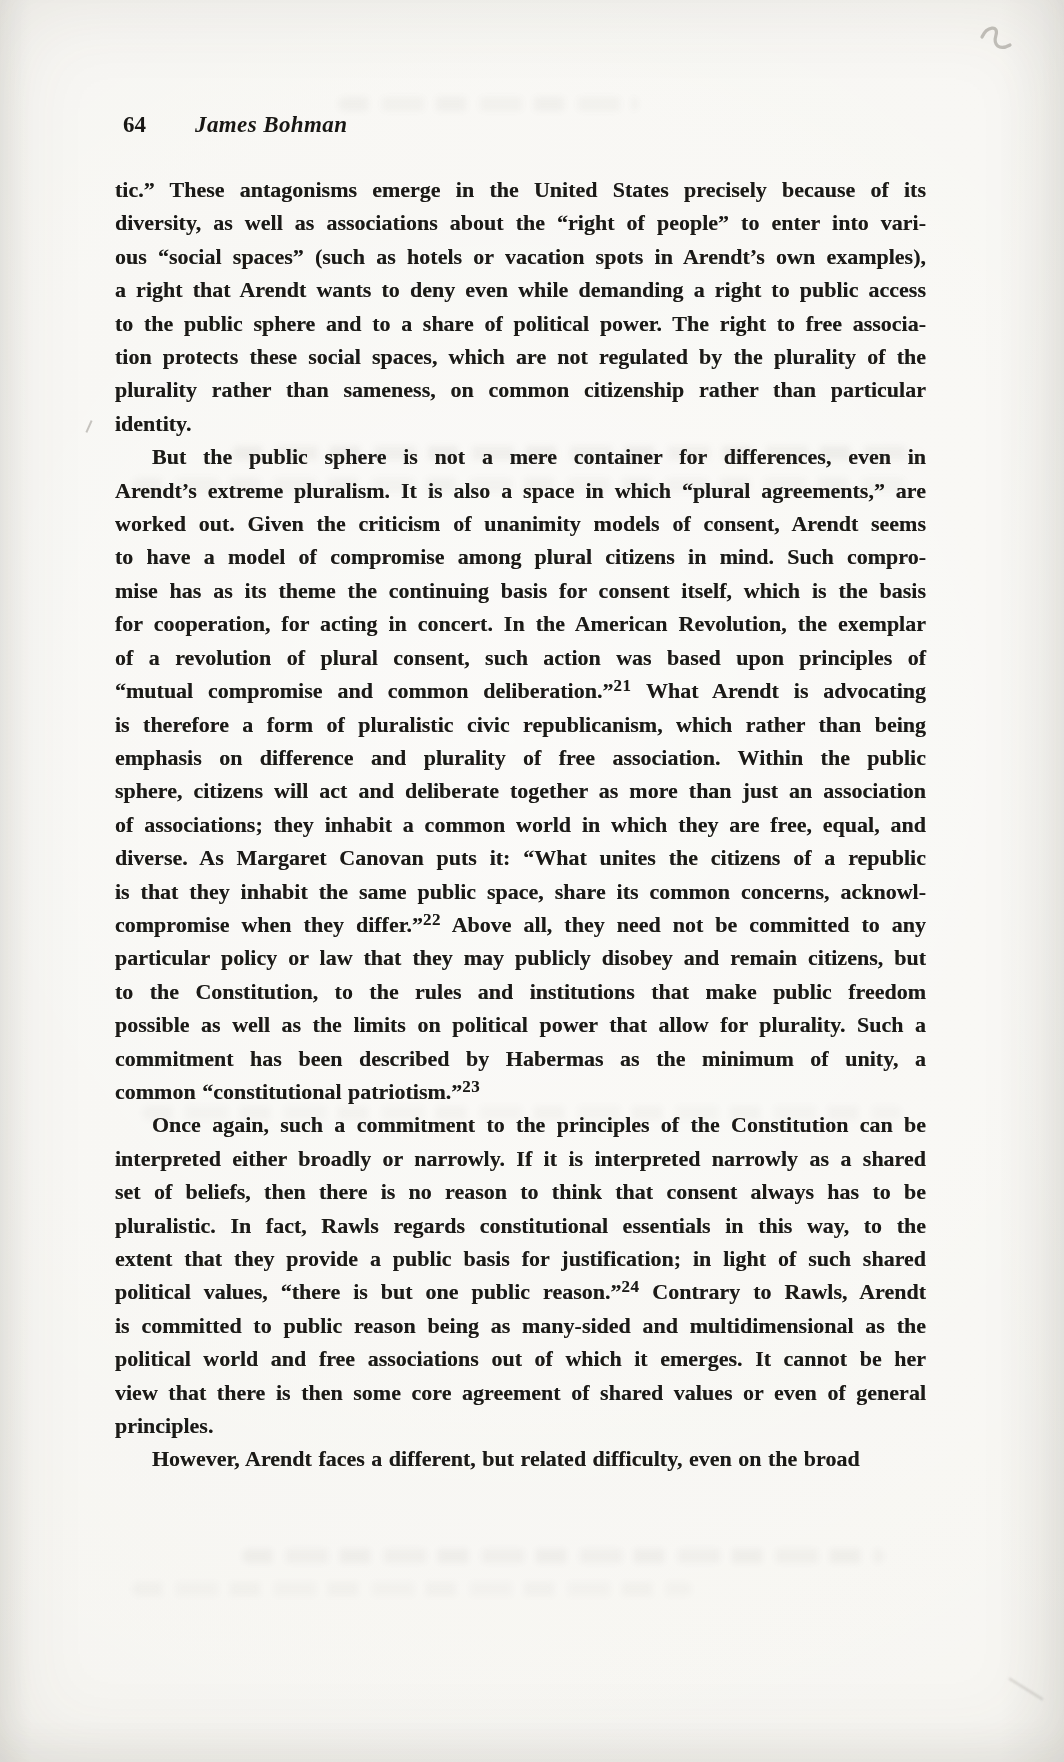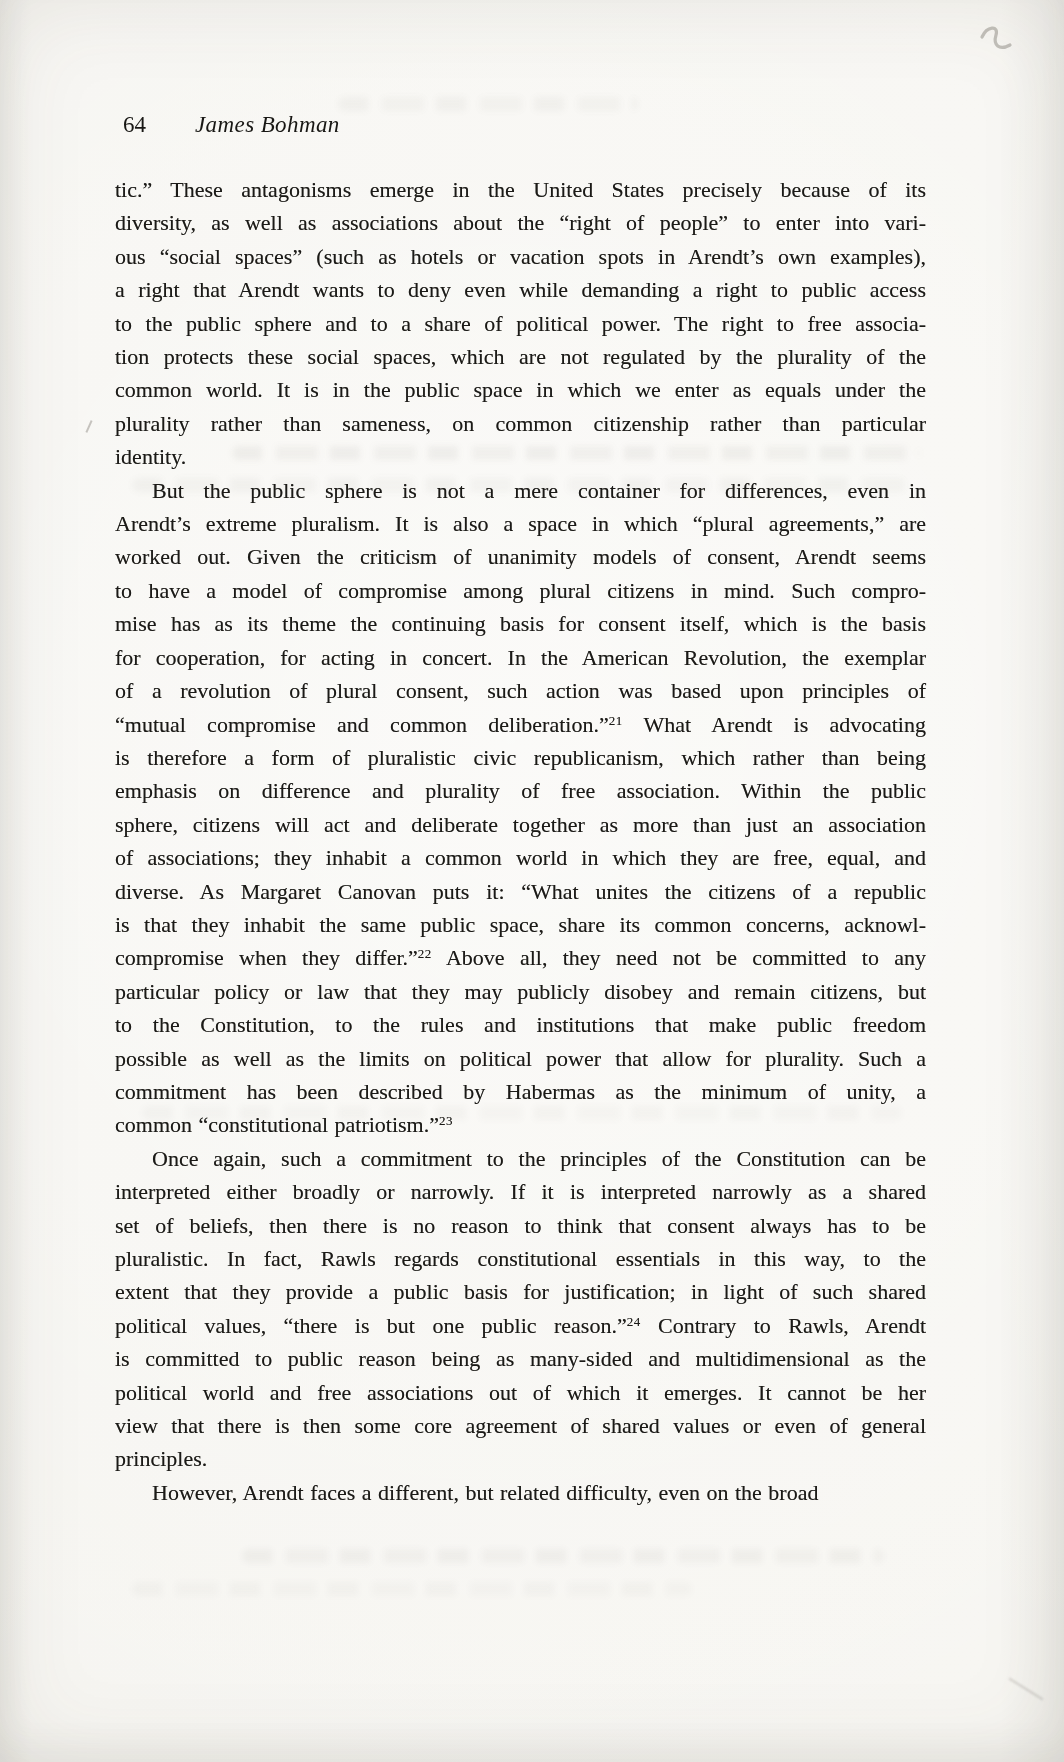--- a/index.html
+++ b/index.html
@@ -12,20 +12,21 @@
     width: 1064px;
     height: 1762px;
     margin: 0 auto;
     background:
       radial-gradient(140% 90% at 48% 42%, rgba(255,255,255,0.50) 0%, rgba(255,255,255,0) 70%),
       linear-gradient(90deg, #edece7 0%, #f6f5f1 3%, #f7f6f2 94%, #edece7 100%),
       #f5f4f0;
     overflow: hidden;
     font-family: "Liberation Serif", "DejaVu Serif", serif;
     color: #1b1a17;
+    font-weight: bold;
   }
   
   .page::after {
     content: "";
     position: absolute;
     inset: 0;
     pointer-events: none;
     box-shadow: inset 0 0 90px rgba(75, 70, 58, 0.10), inset 0 -18px 30px rgba(75,70,58,0.05);
   }
 
@@ -57,21 +58,21 @@
   }
   .para { margin: 0; }
   .line {
     text-align: justify;
     text-align-last: justify;
     word-spacing: 1px;
   }
   .line.para-last { text-align-last: left; }
   .line.first-indent { text-indent: 37px; }
   .line sup {
-    font-size: 13px;
+    font-size: 17px;
     line-height: 0;
     vertical-align: 7px;
     letter-spacing: 0.5px;
   }
 
   
   .smudge {
     position: absolute;
     height: 14px;
     border-radius: 7px;
@@ -143,21 +144,20 @@
   </header>
 
   <main class="textblock">
       <div class="para">
         <div class="line">tic.” These antagonisms emerge in the United States precisely because of its</div>
         <div class="line">diversity, as well as associations about the “right of people” to enter into vari-</div>
         <div class="line">ous “social spaces” (such as hotels or vacation spots in Arendt’s own examples),</div>
         <div class="line">a right that Arendt wants to deny even while demanding a right to public access</div>
         <div class="line">to the public sphere and to a share of political power. The right to free associa-</div>
         <div class="line">tion protects these social spaces, which are not regulated by the plurality of the</div>
-        <div class="line">common world. It is in the public space in which we enter as equals under the</div>
         <div class="line">plurality rather than sameness, on common citizenship rather than particular</div>
         <div class="line para-last">identity.</div>
       </div>
       <div class="para">
         <div class="line first-indent">But the public sphere is not a mere container for differences, even in</div>
         <div class="line">Arendt’s extreme pluralism. It is also a space in which “plural agreements,” are</div>
         <div class="line">worked out. Given the criticism of unanimity models of consent, Arendt seems</div>
         <div class="line">to have a model of compromise among plural citizens in mind. Such compro-</div>
         <div class="line">mise has as its theme the continuing basis for consent itself, which is the basis</div>
         <div class="line">for cooperation, for acting in concert. In the American Revolution, the exemplar</div>

